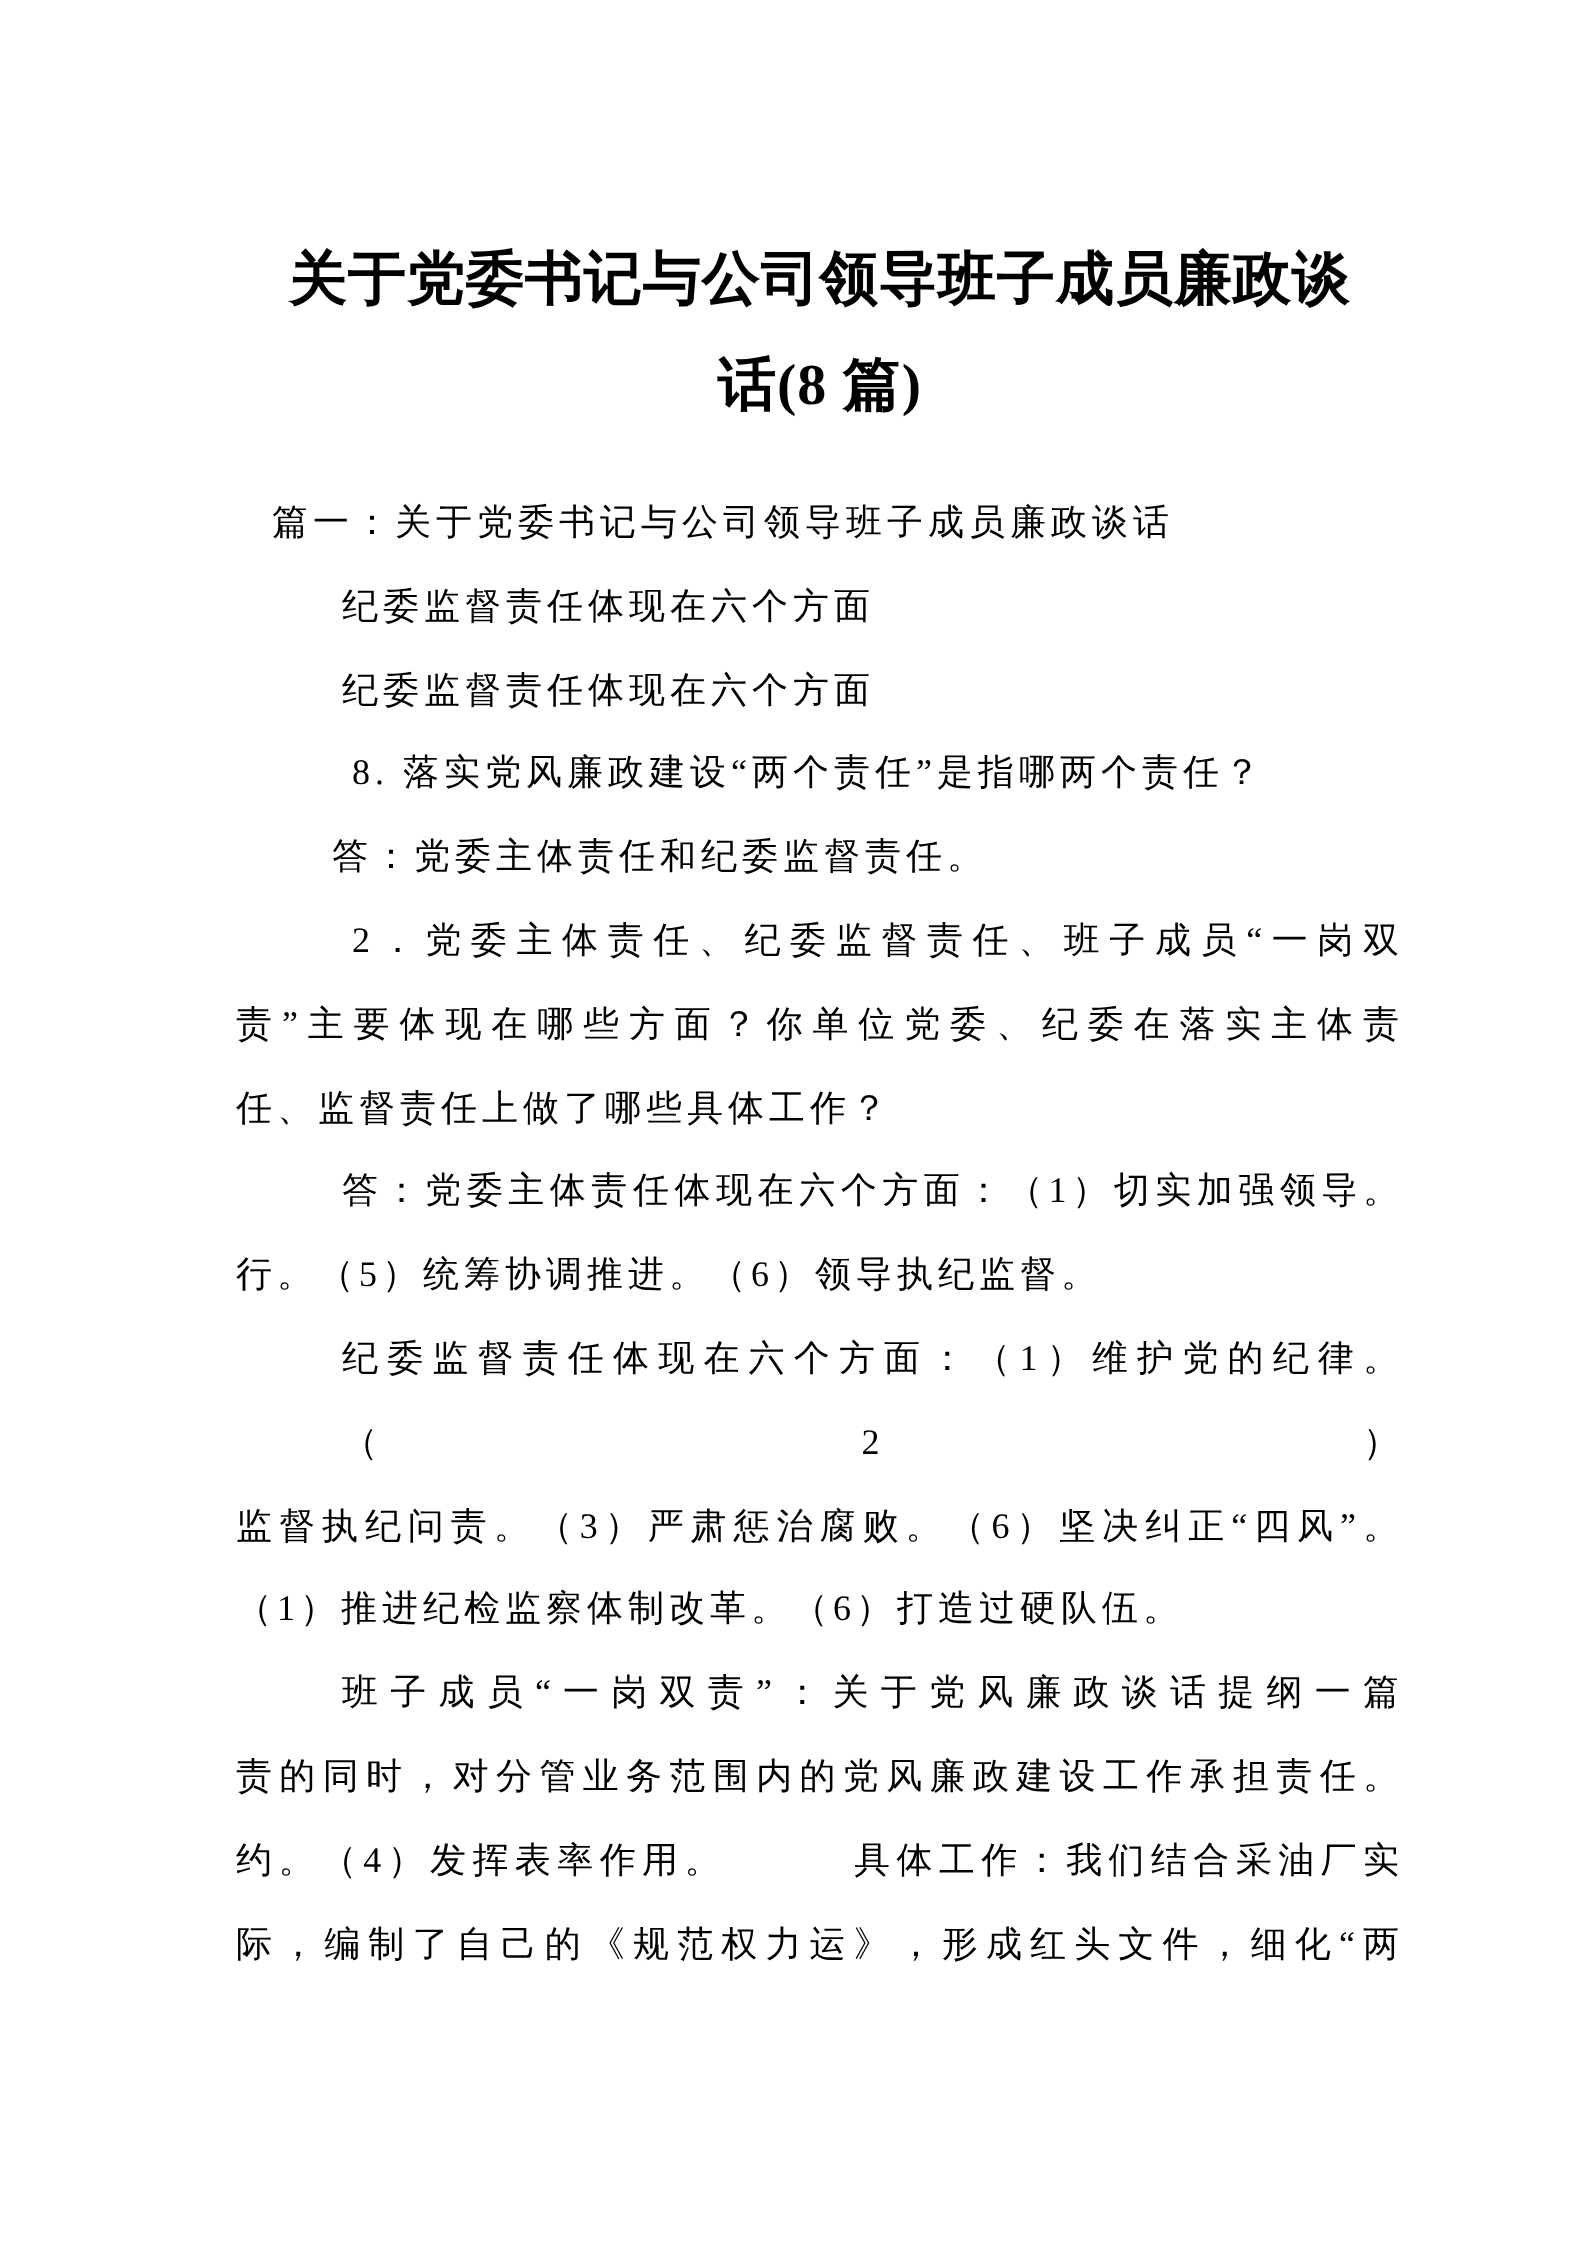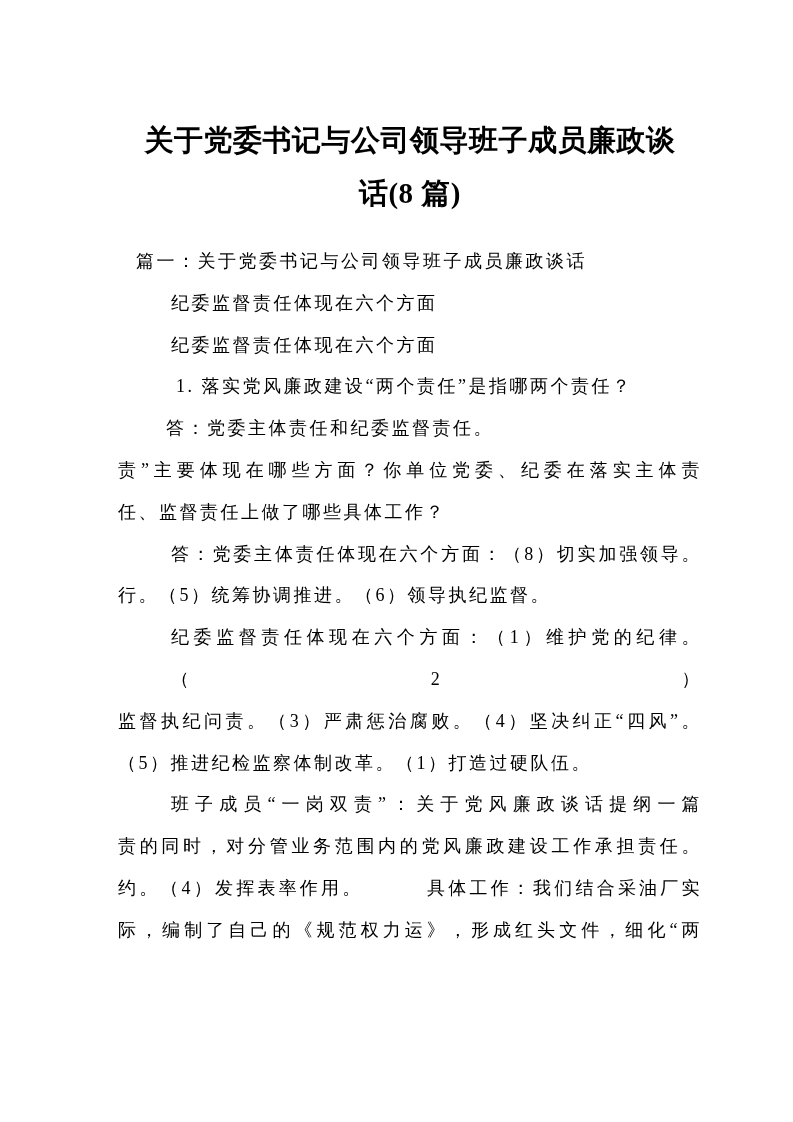--- a/index.html
+++ b/index.html
@@ -46,27 +46,28 @@
 
 <div class="page" style="background: rgb(255, 255, 255); color: rgb(0, 0, 0);">
   <div class="doc-title">
     <div>关于党委书记与公司领导班子成员廉政谈</div>
     <div>话(8 篇)</div>
   </div>
   <div class="doc-body">
       <div class="text-line" style="padding-left: 18px;">篇一：关于党委书记与公司领导班子成员廉政谈话</div>
       <div class="text-line" style="padding-left: 53px;">纪委监督责任体现在六个方面</div>
       <div class="text-line" style="padding-left: 53px;">纪委监督责任体现在六个方面</div>
-      <div class="text-line" style="padding-left: 58px;">1. 落实党风廉政建设“两个责任”是指哪两个责任？</div>
+      <div class="text-line" style="padding-left: 58px;">8. 落实党风廉政建设“两个责任”是指哪两个责任？</div>
       <div class="text-line" style="padding-left: 48px;">答：党委主体责任和纪委监督责任。</div>
+      <div class="text-line jfull" style="padding-left: 58px;">2．党委主体责任、纪委监督责任、班子成员“一岗双</div>
       <div class="text-line jfull" style="padding-left: 0px;">责”主要体现在哪些方面？你单位党委、纪委在落实主体责</div>
       <div class="text-line" style="padding-left: 0px;">任、监督责任上做了哪些具体工作？</div>
-      <div class="text-line jfull" style="padding-left: 53px;">答：党委主体责任体现在六个方面：（8）切实加强领导。</div>
+      <div class="text-line jfull" style="padding-left: 53px;">答：党委主体责任体现在六个方面：（1）切实加强领导。</div>
       <div class="text-line" style="padding-left: 0px;">行。（5）统筹协调推进。（6）领导执纪监督。</div>
       <div class="text-line jfull" style="padding-left: 53px;">纪委监督责任体现在六个方面：（1）维护党的纪律。（2）</div>
-      <div class="text-line jfull" style="padding-left: 0px;">监督执纪问责。（3）严肃惩治腐败。（4）坚决纠正“四风”。</div>
-      <div class="text-line" style="padding-left: 0px;">（5）推进纪检监察体制改革。（1）打造过硬队伍。</div>
+      <div class="text-line jfull" style="padding-left: 0px;">监督执纪问责。（3）严肃惩治腐败。（6）坚决纠正“四风”。</div>
+      <div class="text-line" style="padding-left: 0px;">（1）推进纪检监察体制改革。（6）打造过硬队伍。</div>
       <div class="text-line jfull" style="padding-left: 53px;">班子成员“一岗双责”：关于党风廉政谈话提纲一篇</div>
       <div class="text-line jfull" style="padding-left: 0px;">责的同时，对分管业务范围内的党风廉政建设工作承担责任。</div>
       <div class="text-line jfull" style="padding-left: 0px;">约。（4）发挥表率作用。　　　具体工作：我们结合采油厂实</div>
       <div class="text-line jfull" style="padding-left: 0px;">际，编制了自己的《规范权力运》，形成红头文件，细化“两</div>
     </div>
 </div>
 
 </body></html>

